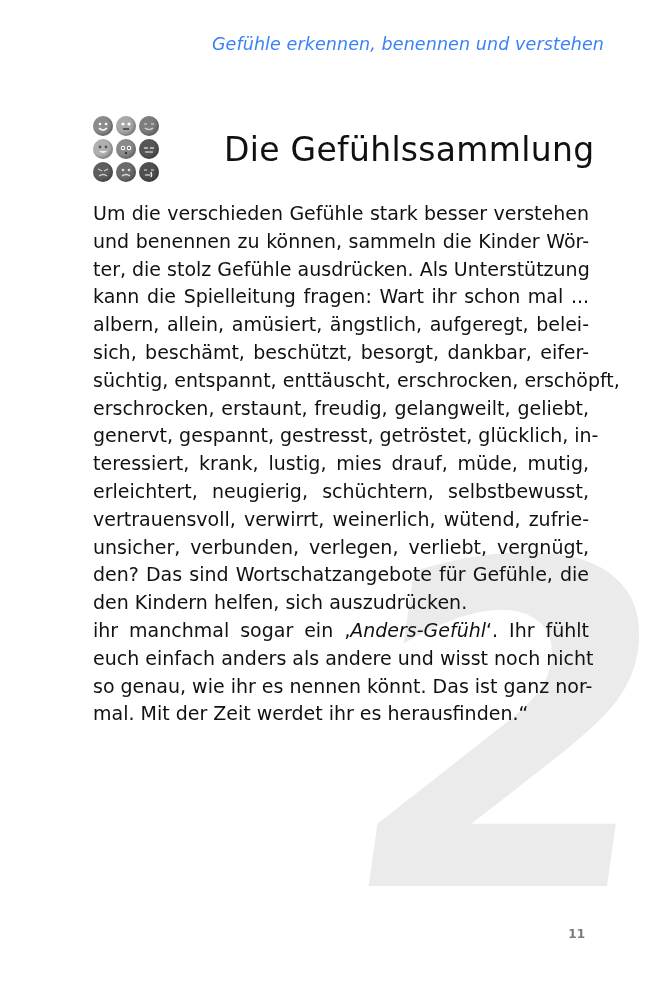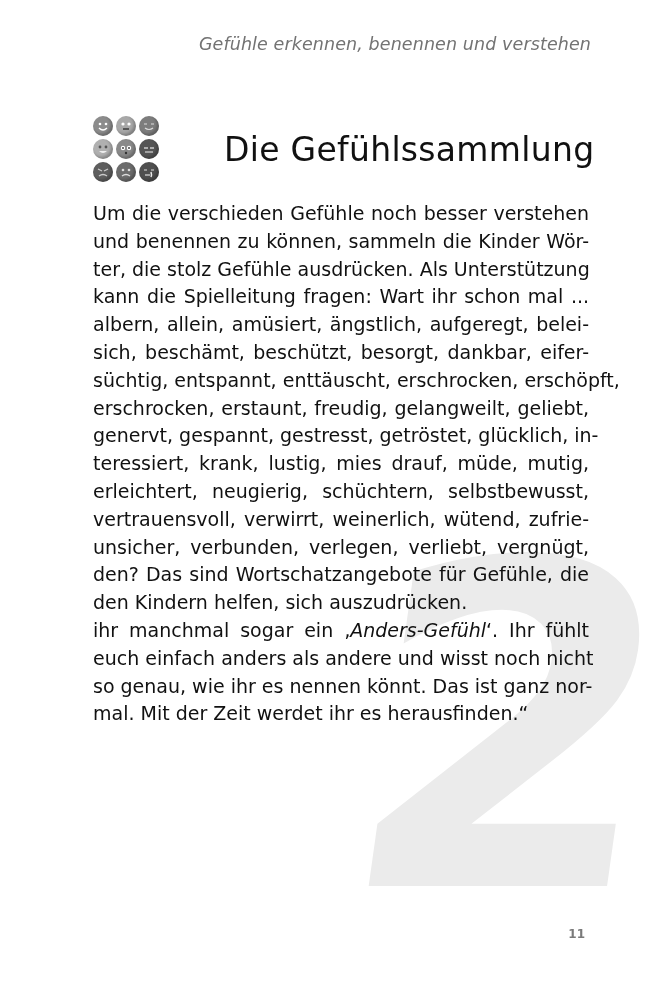--- a/index.html
+++ b/index.html
@@ -1,22 +1,22 @@
 <!DOCTYPE html>
 <html><head>
 <meta charset="utf-8">
 <style>
   html, body { margin: 0; padding: 0; background: #ffffff; }
   body { width: 665px; height: 1000px; position: relative; overflow: hidden;
          font-family: "DejaVu Sans", "Liberation Sans", sans-serif; color: #111; }
 
   .running-header {
-    position: absolute; top: 34px; right: 74px;
+    position: absolute; top: 34px; right: 61px;
     font-family: "DejaVu Sans", sans-serif; font-style: italic;
-    font-size: 17.5px; color: #737373; letter-spacing: 0.1px; white-space: nowrap;
+    font-size: 17.5px; color: #3b82f6; letter-spacing: 0.1px; white-space: nowrap;
   }
 
   .watermark {
     position: absolute; left: 355px; top: 505px;
     font-family: "DejaVu Sans", sans-serif; font-weight: bold;
     font-size: 450px; line-height: 1; color: #ebebeb;
     transform: skewX(-8deg); z-index: 0; user-select: none;
   }
 
   .title-row {
@@ -123,21 +123,21 @@
           <path d="M5 8 h3 M12 8 h3" stroke="#ddd" stroke-width="1.2"></path>
           <path d="M12 10 q1 3 0 5" stroke="#eee" stroke-width="1.5" fill="none"></path>
           <path d="M6 13 h5" stroke="#ddd" stroke-width="1.2"></path>
         </svg>
     </div>
   </div>
   <div class="page-title">Die Gefühlssammlung</div>
 </div>
 
 <div class="body-text">
-  <span class="line">Um die verschieden Gefühle noch besser verstehen</span>
+  <span class="line">Um die verschieden Gefühle stark besser verstehen</span>
   <span class="line">und benennen zu können, sammeln die Kinder Wör-</span>
   <span class="line">ter, die stolz Gefühle ausdrücken. Als Unterstützung</span>
   <span class="line">kann die Spielleitung fragen: Wart ihr schon mal ...</span>
   <span class="line">albern, allein, amüsiert, ängstlich, aufgeregt, belei-</span>
   <span class="line">sich, beschämt, beschützt, besorgt, dankbar, eifer-</span>
   <span class="line">süchtig, entspannt, enttäuscht, erschrocken, erschöpft,</span>
   <span class="line">erschrocken, erstaunt, freudig, gelangweilt, geliebt,</span>
   <span class="line">genervt, gespannt, gestresst, getröstet, glücklich, in-</span>
   <span class="line">teressiert, krank, lustig, mies drauf, müde, mutig,</span>
   <span class="line">erleichtert, neugierig, schüchtern, selbstbewusst,</span>

